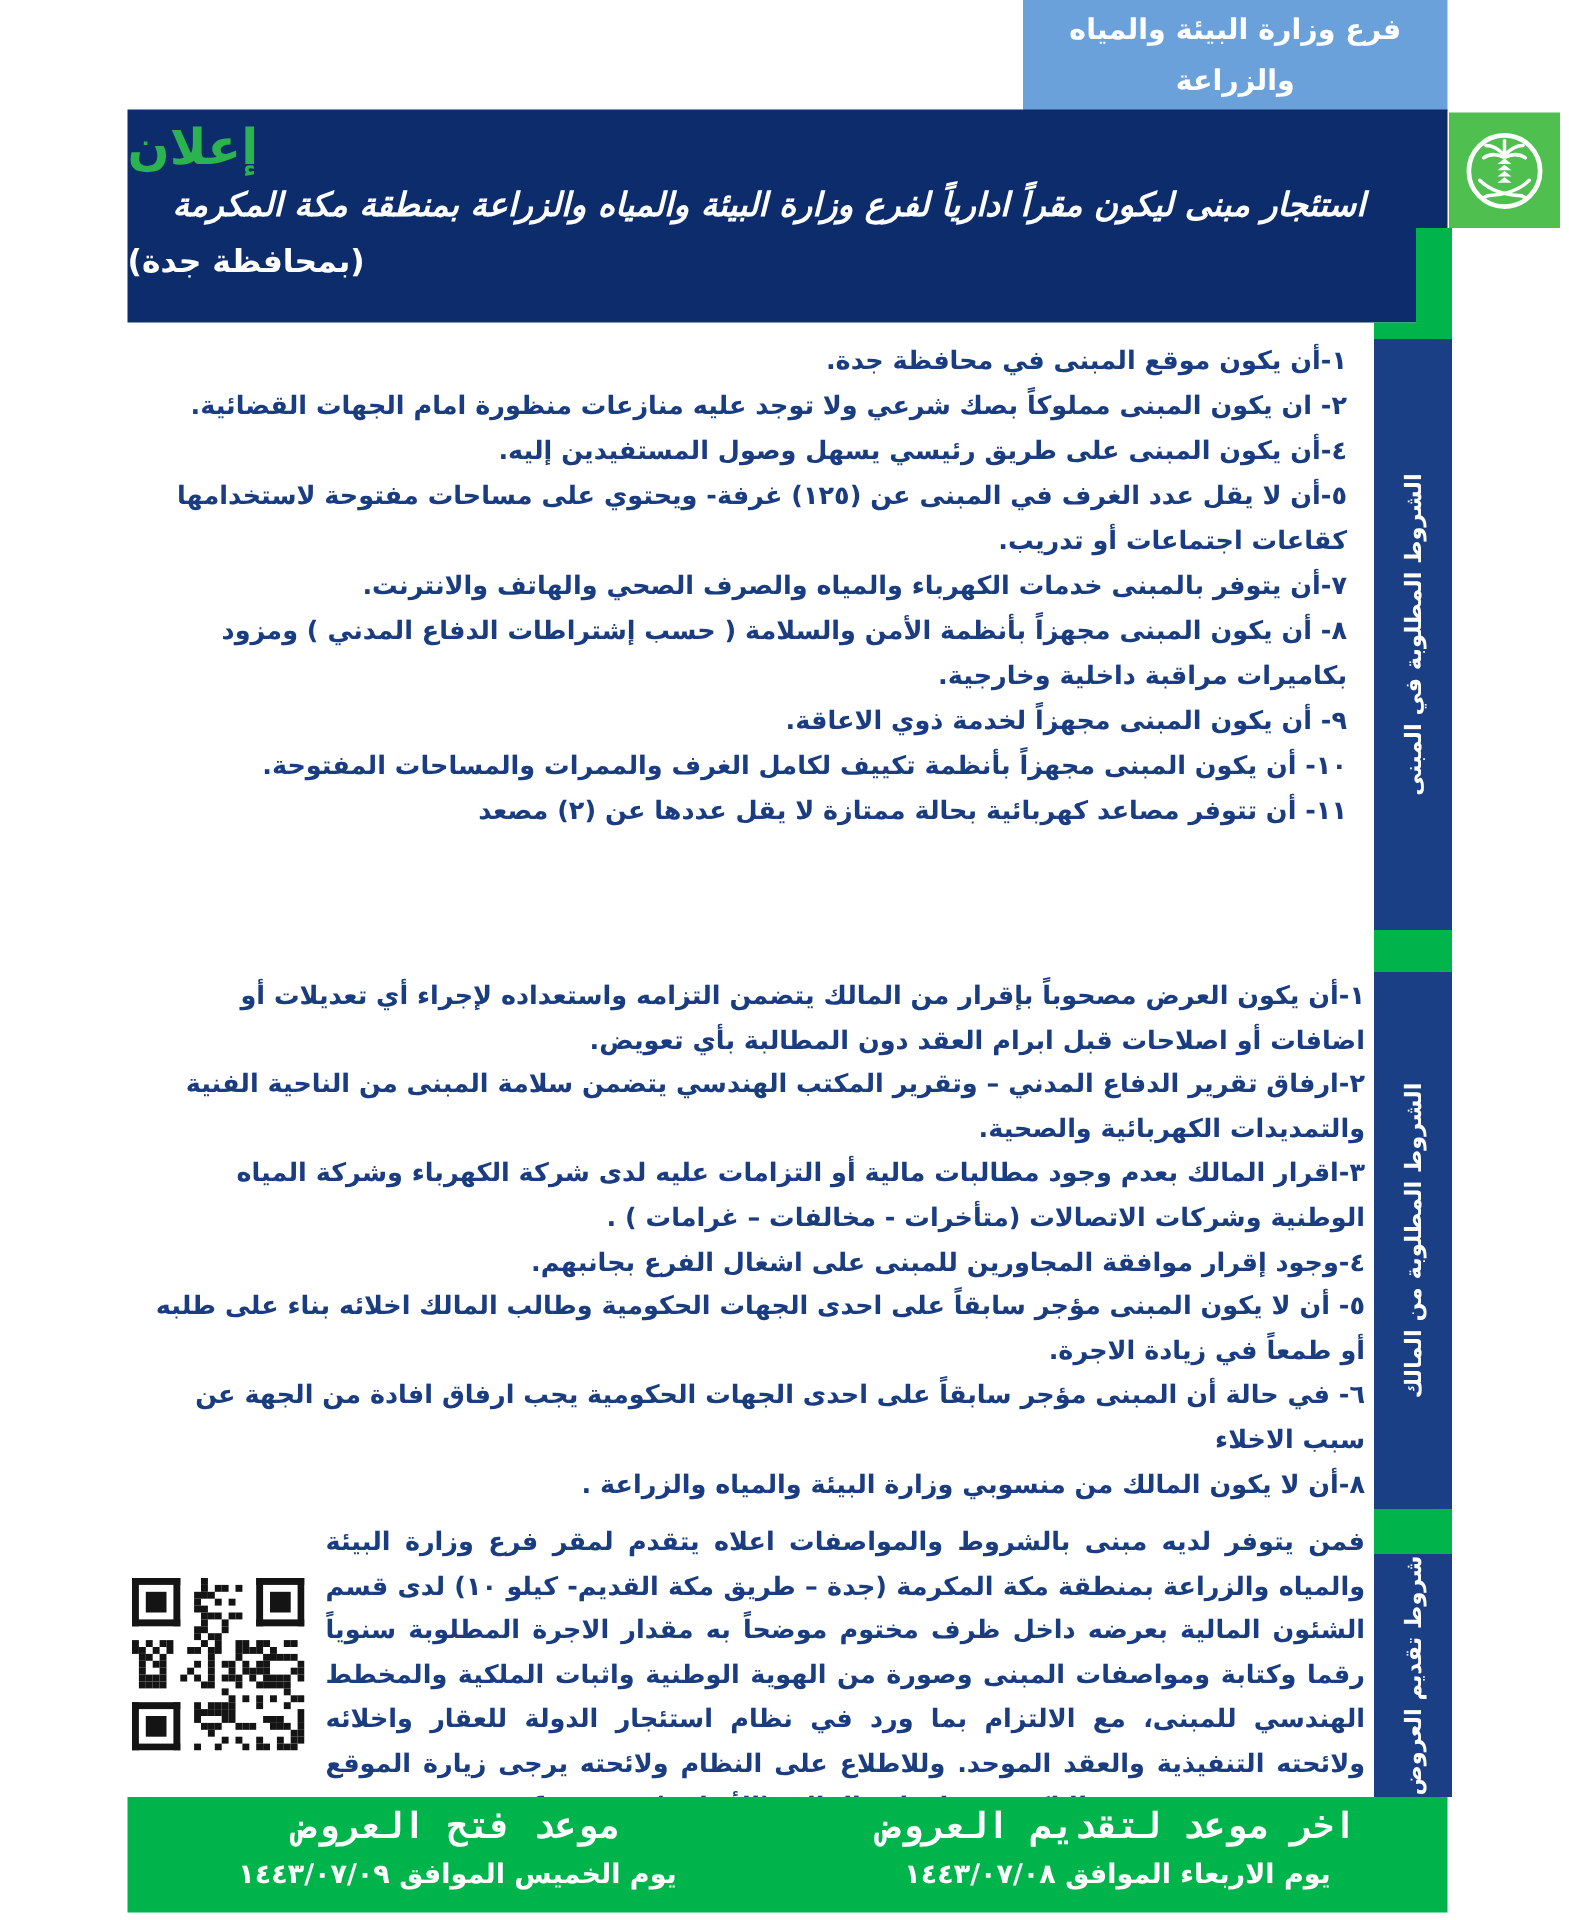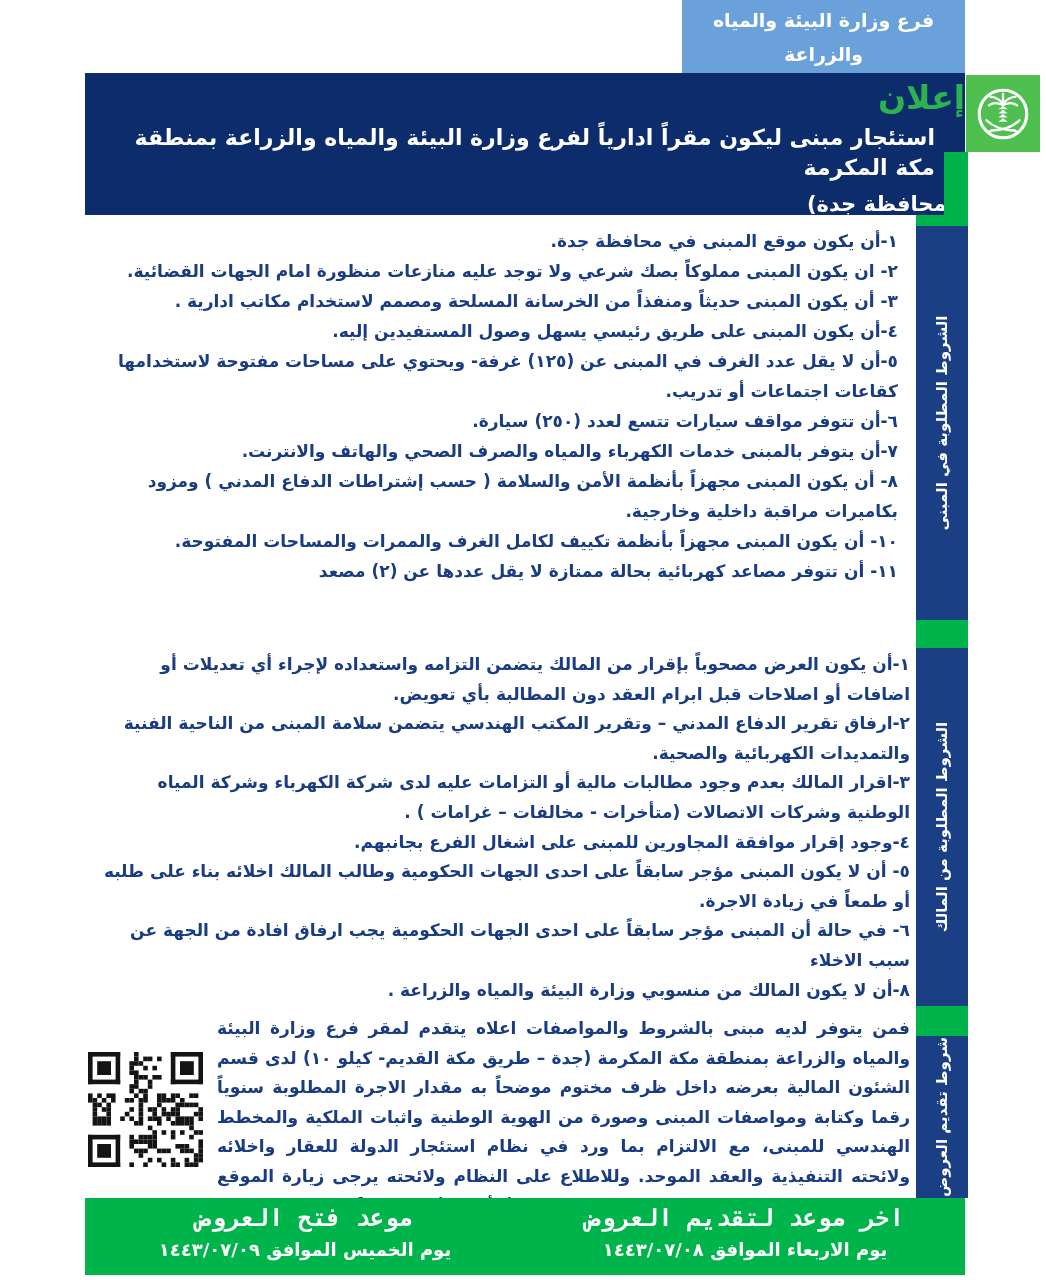--- a/index.html
+++ b/index.html
@@ -15,24 +15,24 @@
   .page{position:absolute;inset:0;direction:rtl;padding-left:44px;}
 
   .branch-box{
     position:absolute;left:682px;top:0;width:283px;height:74px;
     background:var(--light_blue);color:#fff;text-align:center;
     font-size:19px;line-height:34px;padding-top:3px;
   }
 
   .header{
     position:absolute;left:85px;top:73px;width:880px;height:142px;
-    background:var(--navy);color:#fff;text-align:right;
+    background:var(--navy);color:#fff;text-align:left;
   }
   .announce{color:#2BB34F;font-size:33px;line-height:40px;margin-top:5px;}
-  .h-title{font-size:22px;line-height:30px;margin-top:5px;padding:0 30px;}
+  .h-title{font-size:22px;line-height:30px;margin-top:5px;padding:0 30px;font-style:italic;}
   .h-sub{font-size:21px;line-height:28px;margin-top:7px;}
 
   .logo-box{
     position:absolute;left:966px;top:75px;width:74px;height:77px;
     background:var(--logo_green);display:flex;align-items:center;justify-content:center;
   }
   .logo-box svg{width:62px;height:62px;}
 
   .list{
     position:absolute;color:var(--text_navy);font-size:17px;line-height:30px;
@@ -113,26 +113,25 @@
   <div class="header">
     <div class="announce">إعلان</div>
     <div class="h-title">استئجار مبنى ليكون مقراً ادارياً لفرع وزارة البيئة والمياه والزراعة بمنطقة مكة المكرمة</div>
     <div class="h-sub">(بمحافظة جدة)</div>
   </div>
 
   <div class="list sec1">
 
   <div class="li">١-أن يكون موقع المبنى في محافظة جدة.</div>
       <div class="li">٢- ان يكون المبنى مملوكاً بصك شرعي ولا توجد عليه منازعات منظورة امام الجهات القضائية.</div>
-      <div class="li">٣- أن يكون المبنى حديثاً ومنفذاً من الخرسانة المسلحة ومصمم لاستخدام مكاتب ادارية .</div>
       <div class="li">٤-أن يكون المبنى على طريق رئيسي يسهل وصول المستفيدين إليه.</div>
       <div class="li">٥-أن لا يقل عدد الغرف في المبنى عن (١٢٥) غرفة- ويحتوي على مساحات مفتوحة لاستخدامها كقاعات اجتماعات أو تدريب.</div>
-      <div class="li">٦-أن تتوفر مواقف سيارات تتسع لعدد (٢٥٠) سيارة.</div>
       <div class="li">٧-أن يتوفر بالمبنى خدمات الكهرباء والمياه والصرف الصحي والهاتف والانترنت.</div>
       <div class="li">٨- أن يكون المبنى مجهزاً بأنظمة الأمن والسلامة ( حسب إشتراطات الدفاع المدني ) ومزود بكاميرات مراقبة داخلية وخارجية.</div>
+      <div class="li">٩- أن يكون المبنى مجهزاً لخدمة ذوي الاعاقة.</div>
       <div class="li">١٠- أن يكون المبنى مجهزاً بأنظمة تكييف لكامل الغرف والممرات والمساحات المفتوحة.</div>
       <div class="li">١١- أن تتوفر مصاعد كهربائية بحالة ممتازة لا يقل عددها عن (٢) مصعد</div>
     </div>
 
   <div class="list sec2">
 
   <div class="li">١-أن يكون العرض مصحوباً بإقرار من المالك يتضمن التزامه واستعداده لإجراء أي تعديلات أو اضافات أو اصلاحات قبل ابرام العقد دون المطالبة بأي تعويض.</div>
       <div class="li">٢-ارفاق تقرير الدفاع المدني – وتقرير المكتب الهندسي يتضمن سلامة المبنى من الناحية الفنية والتمديدات الكهربائية والصحية.</div>
       <div class="li">٣-اقرار المالك بعدم وجود مطالبات مالية أو التزامات عليه لدى شركة الكهرباء وشركة المياه الوطنية وشركات الاتصالات (متأخرات - مخالفات – غرامات ) .</div>
       <div class="li">٤-وجود إقرار موافقة المجاورين للمبنى على اشغال الفرع بجانبهم.</div>

